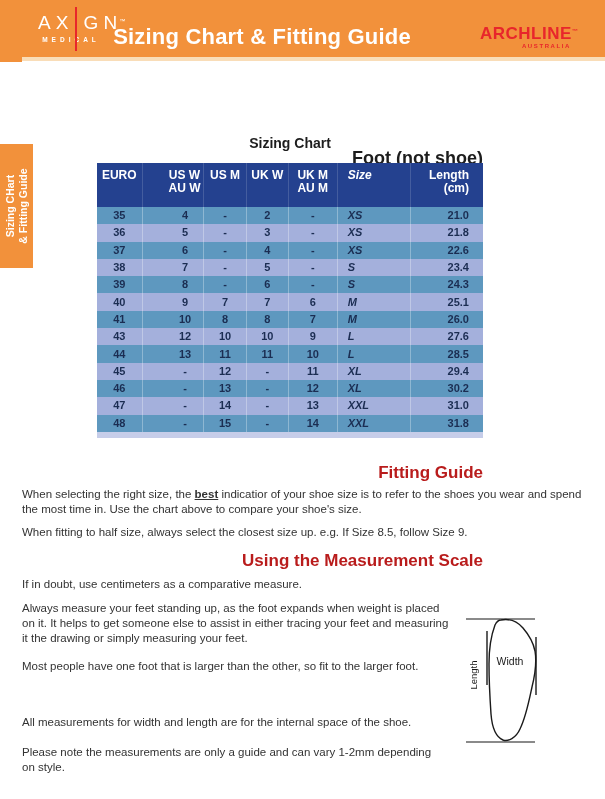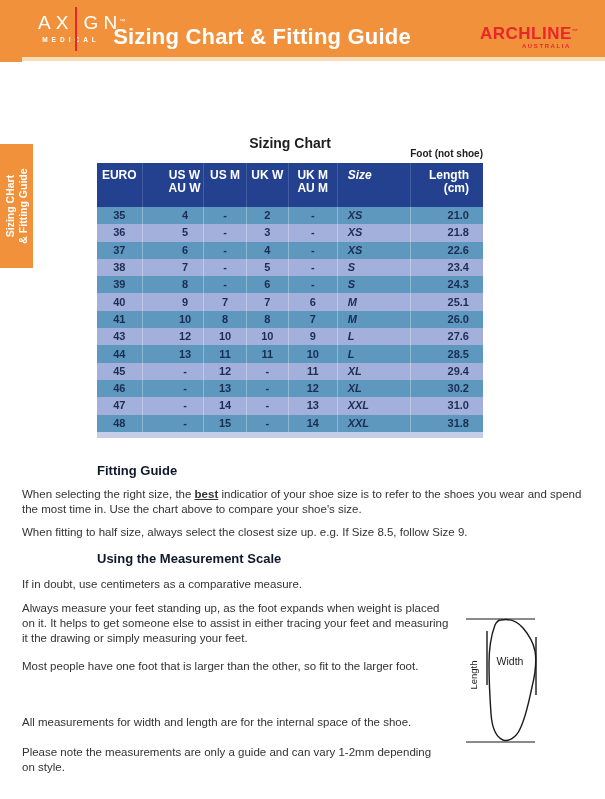--- a/index.html
+++ b/index.html
@@ -33,21 +33,21 @@
     position:absolute; left:50%; top:50%; width:124px;
     transform:translate(-50%,-50%) rotate(-90deg);
     color:#ffffff; font-size:10.5px; font-weight:700; text-align:center;
     line-height:13px; white-space:pre-line;
   }
 
   
   .sizing-heading { position:absolute; left:97px; top:135px; width:386px; margin:0;
     text-align:center; font-size:14px; font-weight:700; color:#1d1d1d; }
   .foot-label { position:absolute; left:97px; top:148px; width:386px;
-    text-align:right; font-size:10px; font-weight:700; color:#1d1d1d; }
+    text-align:right; font-size:18px; font-weight:700; color:#1d1d1d; }
 
   
   .table-wrap { position:absolute; left:97px; top:163px; width:386px; }
   table.size-table { width:386px; border-collapse:collapse; table-layout:fixed; }
   .size-table th {
     background:#24418F; color:#ffffff; font-size:12px; font-weight:700;
     height:37px; vertical-align:top; padding-top:6px; white-space:pre-line; line-height:13px;
     border-right:1px solid rgba(255,255,255,0.15);
     margin-top:48px;
   }
@@ -62,21 +62,21 @@
   .size-table th:nth-child(2), .size-table td:nth-child(2) { width:12%; text-align:center;padding-left:24px; }
   .size-table th:nth-child(3), .size-table td:nth-child(3) { width:12%; text-align:center; }
   .size-table th:nth-child(4), .size-table td:nth-child(4) { width:12%; text-align:center; }
   .size-table th:nth-child(5), .size-table td:nth-child(5) { width:14%; text-align:center; }
   .size-table th:nth-child(6), .size-table td:nth-child(6) { width:19%; text-align:left; padding-left:10px;font-style:italic; }
   .size-table th:nth-child(7), .size-table td:nth-child(7) { width:18%; text-align:right; padding-right:14px; }
   .table-bottom-strip { width:386px; height:6px; background:#C6CDE9; }
 
   
   .sec-heading { position:absolute; left:97px; width:386px; margin:0;
-    text-align:left; font-size:13px; font-weight:700; color:#0f172a; }
+    text-align:right; font-size:17px; font-weight:700; color:#b91c1c; }
   #fitting-heading { top:463px; }
   #measure-heading { top:551px; }
 
   .body-p { position:absolute; left:22px; margin:0; font-size:11.5px; line-height:15px;
     color:#333333; white-space:pre-line; width:565px; }
   #p1 { top:487px; }
   #p2 { top:525px; }
   #p3 { top:577px; }
   #p4 { top:601px; width:440px; }
   #p5 { top:659px; width:440px; }

